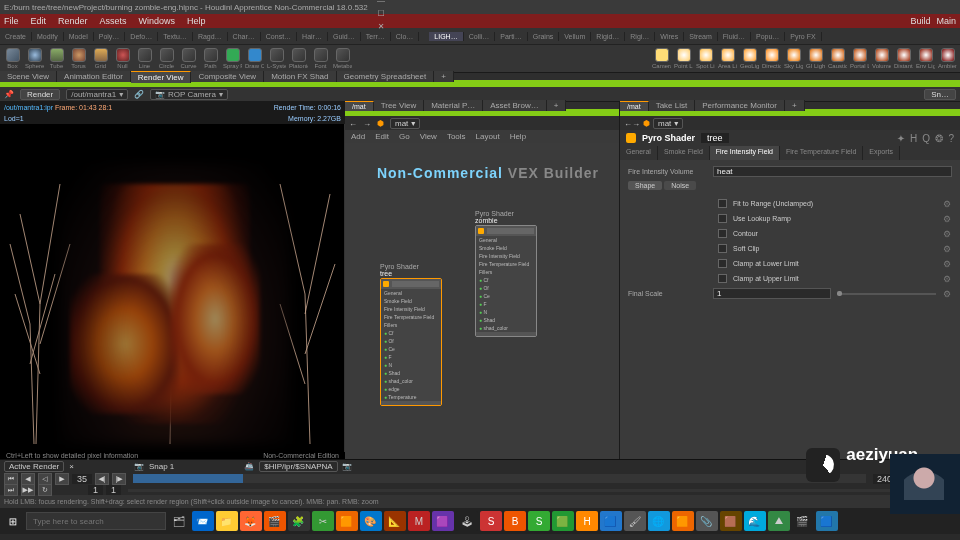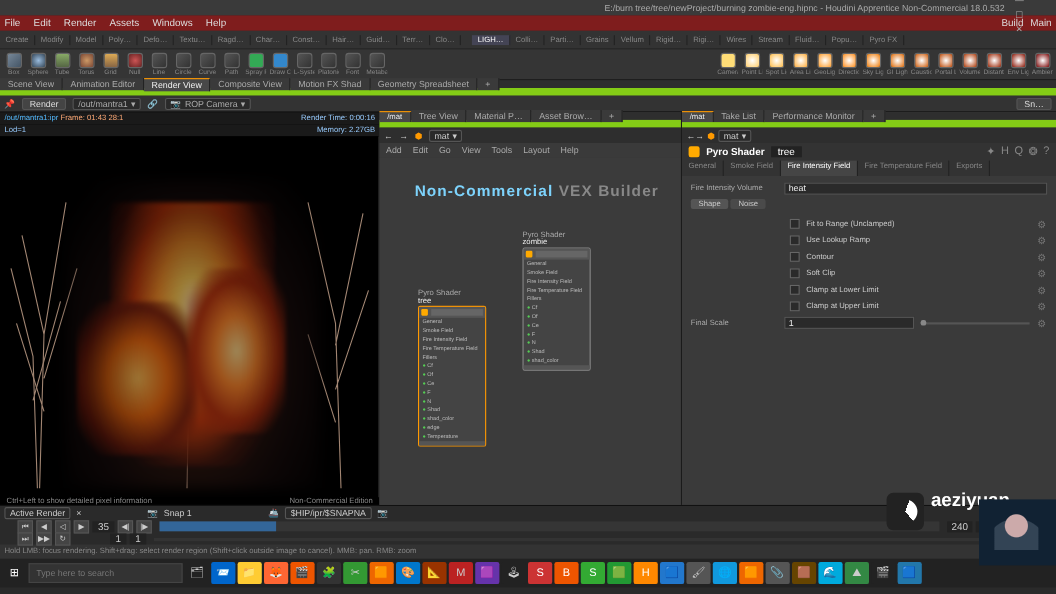--- a/index.html
+++ b/index.html
@@ -1,17 +1,17 @@
 <!DOCTYPE html>
 <html><head>
   <meta charset="utf-8">
   <style>
     * { margin:0; padding:0; box-sizing:border-box; font-family: "Segoe UI", Arial, sans-serif; }
     body { width:960px; height:540px; background:#2a2a2a; color:#ccc; overflow:hidden; font-size:9px; position:relative; }
-    .titlebar { height:14px; background:#3a3a3a; display:flex; align-items:center; padding:0 20px; font-size:8px; color:#aaa; justify-content:flex-end; }
+    .titlebar { height:14px; background:#3a3a3a; display:flex; align-items:center; padding:0 4px; font-size:8px; color:#aaa; justify-content:flex-start; }
     .titlebar-right{display:flex; gap:4px; align-items:center;flex-direction:column;}
     .wincbtn{width:14px; text-align:center;}
     .menubar { height:14px; background:#7f1d1d; display:flex; align-items:center; padding:0 4px; font-size:9px; color:#ddd; gap:12px;}
     .menubar .right { margin-left:auto; display:flex; gap:6px; align-items:center;}
     .shelves { height:17px; background:#333; display:flex; align-items:center; overflow:hidden; font-size:7px; color:#888; border-bottom:1px solid #222; }
     .shelf-t{padding:1px 5px; border-right:1px solid #222; white-space:nowrap;}
     .shelf-icons { height:28px; background:#353535; display:flex; align-items:center; padding:0 3px; gap:3px; border-bottom:1px solid #1a1a1a; overflow:hidden;}
     .sicon { width:19px; height:22px; display:flex; flex-direction:column; align-items:center; justify-content:center;}
     .sicon-g{width:14px;height:14px;border-radius:3px;background:linear-gradient(135deg,#555,#333);border:1px solid #666;}
     .sicon-l{font-size:6px;color:#888;line-height:6px;margin-top:1px;white-space:nowrap;overflow:hidden;width:100%;text-align:center}
@@ -55,21 +55,21 @@
     .chk-lbl{margin-left:6px;font-size:7px;color:#ccc;flex:1;}
     .gear{width:10px;height:10px;color:#777;font-size:9px;text-align:center;}
     .slider-row{display:flex;align-items:center;height:15px;}
     .slider-track{flex:1;height:2px;background:#555;position:relative;margin:0 6px;}
     .slider-track::before{content:"";position:absolute;left:0;width:5px;height:5px;background:#888;border-radius:2px;top:-2px;}
     .timeline{height:36px;background:#2a2a2a;border-top:1px solid #111;display:flex;flex-direction:column;}
     .tl-top{height:15px;display:flex;align-items:center;padding:0 4px;gap:5px;font-size:8px;}
     .tl-btn{width:14px;height:12px;background:#444;color:#ccc;display:flex;align-items:center;justify-content:center;font-size:7px;border:1px solid #555;}
     .tl-track{flex:1;height:9px;background:#353535;position:relative;margin:0 4px;}
     .tl-fill{position:absolute;left:0;width:15%;height:100%;background:#369;}
-    .tl-bot{height:14px;display:flex;align-items:center;padding:0 16px;gap:3px;}
+    .tl-bot{height:14px;display:flex;align-items:center;padding:0 4px;gap:3px;}
     .statusbar{height:13px;background:#333;font-size:7px;color:#888;padding:0 4px;display:flex;align-items:center;justify-content:space-between;}
     .taskbar{height:26px;background:#222;display:flex;align-items:center;padding:0 2px;gap:2px;}
     .tb-icon{width:22px;height:20px;border-radius:2px;display:flex;align-items:center;justify-content:center;font-size:10px;}
     .search{width:140px;height:18px;background:#333;border:1px solid #444;font-size:8px;color:#888;padding:0 6px;}
     .watermark{position:absolute;right:30px;bottom:55px;display:flex;align-items:center;gap:6px;color:#fff;font-size:17px;font-weight:600;z-index:10;}
     .wm-logo{width:34px;height:34px;position:relative;}
     .wm-logo::before{content:"";position:absolute;inset:0;background:#222;border-radius:6px;}
     .wm-logo::after{content:"";position:absolute;inset:6px;background:conic-gradient(#fff 0 120deg,transparent 120deg 360deg);border-radius:50%;transform:rotate(20deg);}
     .webcam{position:absolute;right:0;bottom:26px;width:70px;height:60px;background:#123;z-index:11;overflow:hidden;}
     .person{position:absolute;left:14px;top:6px;width:40px;height:40px;background:radial-gradient(circle at 50% 18px,#caa 0 10px,transparent 11px),radial-gradient(circle at 50% 100%,#345 0 28px,transparent 29px);}

